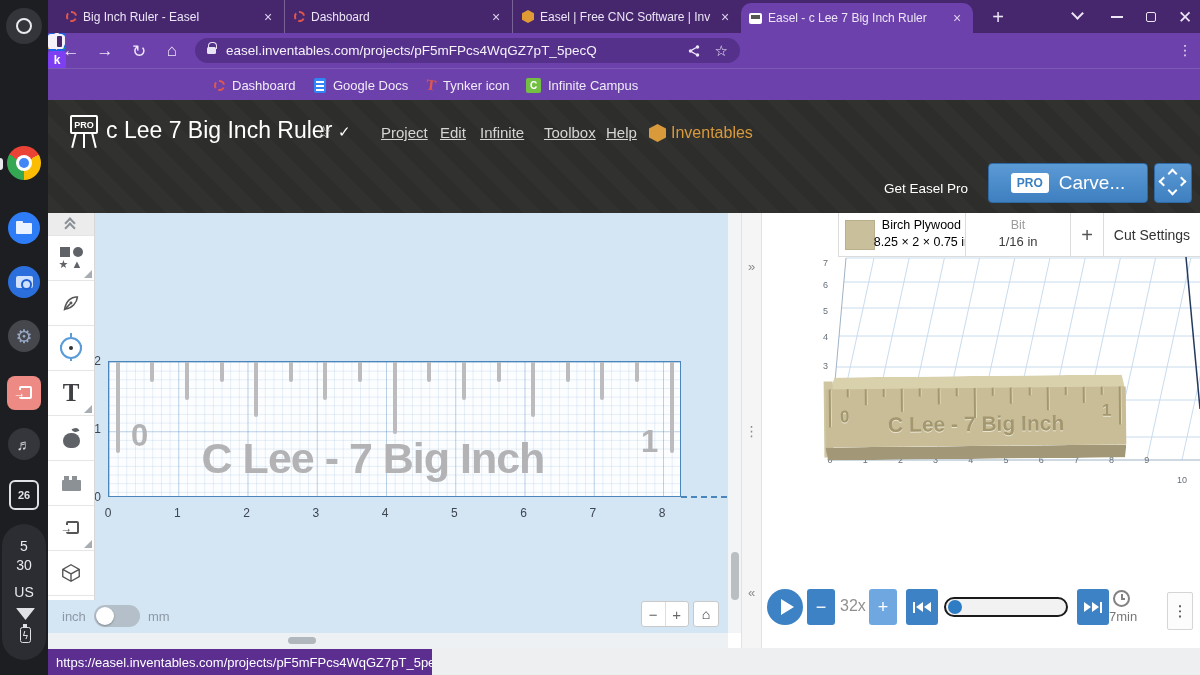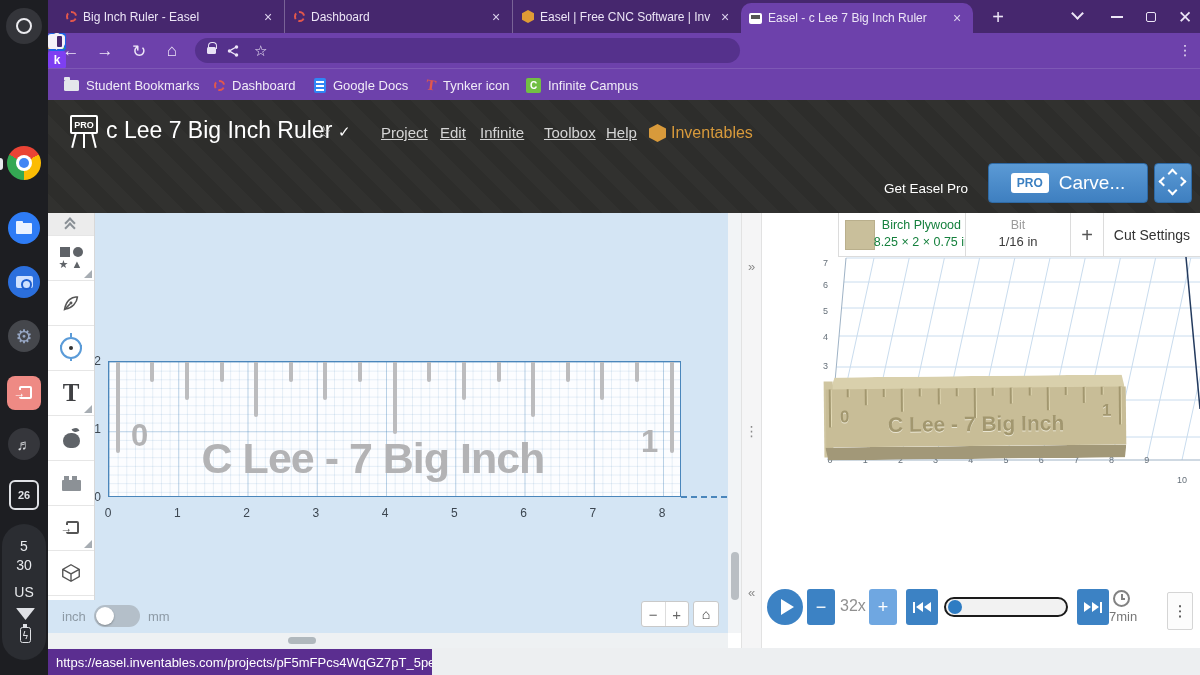--- a/index.html
+++ b/index.html
@@ -121,21 +121,21 @@
   
   #vscroll{left:728px;top:213px;width:13px;height:420px;background:#f2f4f6;}
   #vscroll i{position:absolute;left:2.5px;top:339px;width:8px;height:48px;background:#b9bec3;border-radius:4px;}
   #divider{left:741px;top:213px;width:21px;height:435px;background:#f5f5f6;border-left:1px solid #e2e2e2;border-right:1px solid #e2e2e2;}
   .div-ch{left:0;width:19px;text-align:center;color:#8a8a8a;font-size:13px;}
   
   #rpanel{left:762px;top:213px;width:438px;height:435px;background:#fff;}
   #setupbar{left:76px;top:0;width:362px;height:44px;border-bottom:1px solid #dcdcdc;}
   .scell{top:0;height:44px;border-left:1px solid #dcdcdc;}
   .sw{left:6px;top:7px;width:30px;height:30px;background:#c9bf9b;border:1px solid #b9af8c;}
-  .mat-t{position:absolute;right:4px;white-space:nowrap;font-size:12.5px;color:#15803d;padding-left:19px;}
+  .mat-t{position:absolute;right:4px;white-space:nowrap;font-size:12.5px;color:#000000;padding-left:19px;}
   #preview{left:0;top:44px;width:438px;height:326px;overflow:hidden;background:#fff;}
   .axnum{font-size:9px;color:#66707a;}
   #block{left:62px;top:113px;width:304px;height:92px;transform:rotate(-0.6deg);}
   #blk-top{left:2px;top:6px;width:299px;height:13px;background:#d9d0ac;clip-path:polygon(1.5% 100%,3% 0,99% 0,100% 100%);}
   #blk-left{left:0;top:10px;width:9px;height:76px;background:#cfc5a0;}
   #blk-front{left:2px;top:18px;width:300px;height:58px;background:#c8bd97;}
   #blk-bot{left:1px;top:76px;width:301px;height:13px;background:#a29878;clip-path:polygon(0 0,100% 0,99.5% 100%,1% 100%);}
   .btick{position:absolute;top:0;width:3px;background:#a2976f;border-right:1px solid #e3dab6;}
   .carve-t{position:absolute;color:#a2976f;font-weight:bold;text-shadow:0 1px 0 rgba(255,255,250,0.6);}
   
@@ -234,20 +234,21 @@
     <div class="a wbtn cx" style="left:1126px;top:6px;width:22px;height:22px;">✕</div>
   </div>
 
   <div class="a" id="toolbar">
     <div class="a nav-ic cx" style="left:12px;">←</div>
     <div class="a nav-ic cx" style="left:46px;">→</div>
     <div class="a nav-ic cx" style="left:80px;">↻</div>
     <div class="a nav-ic cx" style="left:113px;">⌂</div>
     <div class="a" id="urlbar">
       <span class="lockic"></span>
+      <span id="url-text">easel.inventables.com/projects/pF5mFPcs4WqGZ7pT_5pecQ</span>
       <svg width="14" height="14" viewBox="0 0 24 24" style="margin-right:14px;flex:none;">
         <circle cx="18" cy="5" r="3" fill="#eee6f8"></circle>
           <circle cx="6" cy="12" r="3" fill="#eee6f8"></circle>
           <circle cx="18" cy="19" r="3" fill="#eee6f8"></circle>
         <path d="M8 10.5 L16 6 M8 13.5 L16 18" stroke="#eee6f8" stroke-width="2"></path>
       </svg>
       <span style="color:#eee6f8;font-size:15px;flex:none;">☆</span>
     </div>
     <span class="ext sq cx" style="left:700px;background:#1b63e8;font-size:11px;">C</span>
     <span class="ext" style="left:733px;"><i class="a" style="left:1px;top:1px;width:15px;height:15px;background:#3c3a44;border-radius:50%;"></i><i class="a" style="left:0;top:10px;width:6px;height:6px;background:#e23b2e;border-radius:50%;"></i></span>
@@ -259,24 +260,20 @@
     <span class="ext" style="left:931px;"><i class="a" style="left:1px;top:0;width:15px;height:17px;background:#f5f2fa;clip-path:polygon(50% 0%,100% 14%,100% 55%,50% 100%,0% 55%,0% 14%);"></i><i class="a" style="left:4px;top:3px;width:9px;height:10px;background:#6d41ab;clip-path:polygon(50% 0%,100% 14%,100% 55%,50% 100%,0% 55%,0% 14%);"></i></span>
     <span class="ext" style="left:964px;"><i class="a" style="left:0;top:1px;width:17px;height:15px;background:conic-gradient(from 180deg at 50% 62%,#fbbc04 0 120deg,#4285f4 0 240deg,#34a853 0 360deg);clip-path:polygon(50% 0,100% 100%,0 100%);"></i></span>
     <span class="ext" style="left:997px;"><i class="a" style="left:2px;top:2px;width:13px;height:14px;background:#1ba2e8;clip-path:polygon(12% 0,88% 0,74% 100%,26% 100%);"></i></span>
     <span class="ext cx" style="left:1030px;background:#e8882f;border-radius:50%;color:#2b2620;font-weight:bold;font-size:11px;">✕</span>
     <span class="ext" style="left:1063px;"><i class="a" style="left:1px;top:3px;width:14px;height:13px;background:#f5f2fa;border-radius:2px;"></i><i class="a" style="left:5.5px;top:0;width:6px;height:6px;background:#f5f2fa;border-radius:50%;"></i><i class="a" style="left:-2px;top:7px;width:6px;height:6px;background:#f5f2fa;border-radius:50%;"></i></span>
     <span class="ext" style="left:1096px;"><i class="a" style="left:0;top:1px;width:16px;height:15px;background:#f5f2fa;border-radius:3px;"></i><i class="a" style="left:9px;top:3px;width:5px;height:11px;background:#46276e;border-radius:1px;"></i></span>
     <div class="a wbtn cx" style="left:1128px;top:7px;width:18px;height:20px;font-size:14px;">⋮</div>
   </div>
 
   <div class="a" id="bookmarks">
-    <div class="a bm" style="left:16px;">
-        <span class="bm-folder"></span>
-        <span>Student Bookmarks</span>
-      </div>
     <div class="a bm" style="left:166px;">
         <span class="fav-dash"></span>
         <span>Dashboard</span>
       </div>
     <div class="a bm" style="left:266px;">
         <span class="bm-docs"></span>
         <span>Google Docs</span>
       </div>
     <div class="a bm" style="left:378px;">
         <span class="bm-tynker">T</span>

